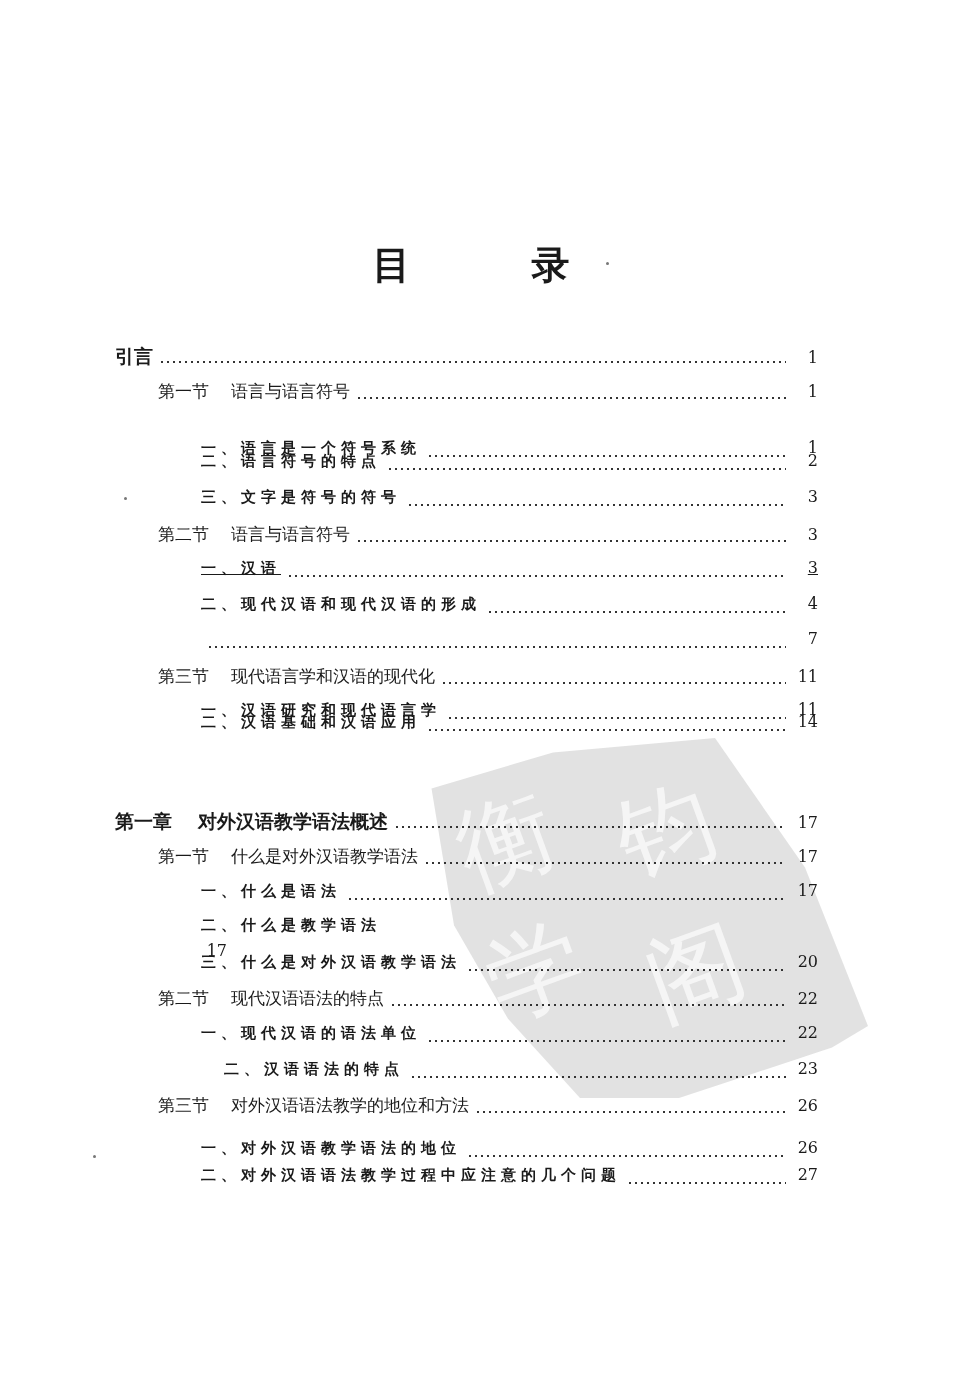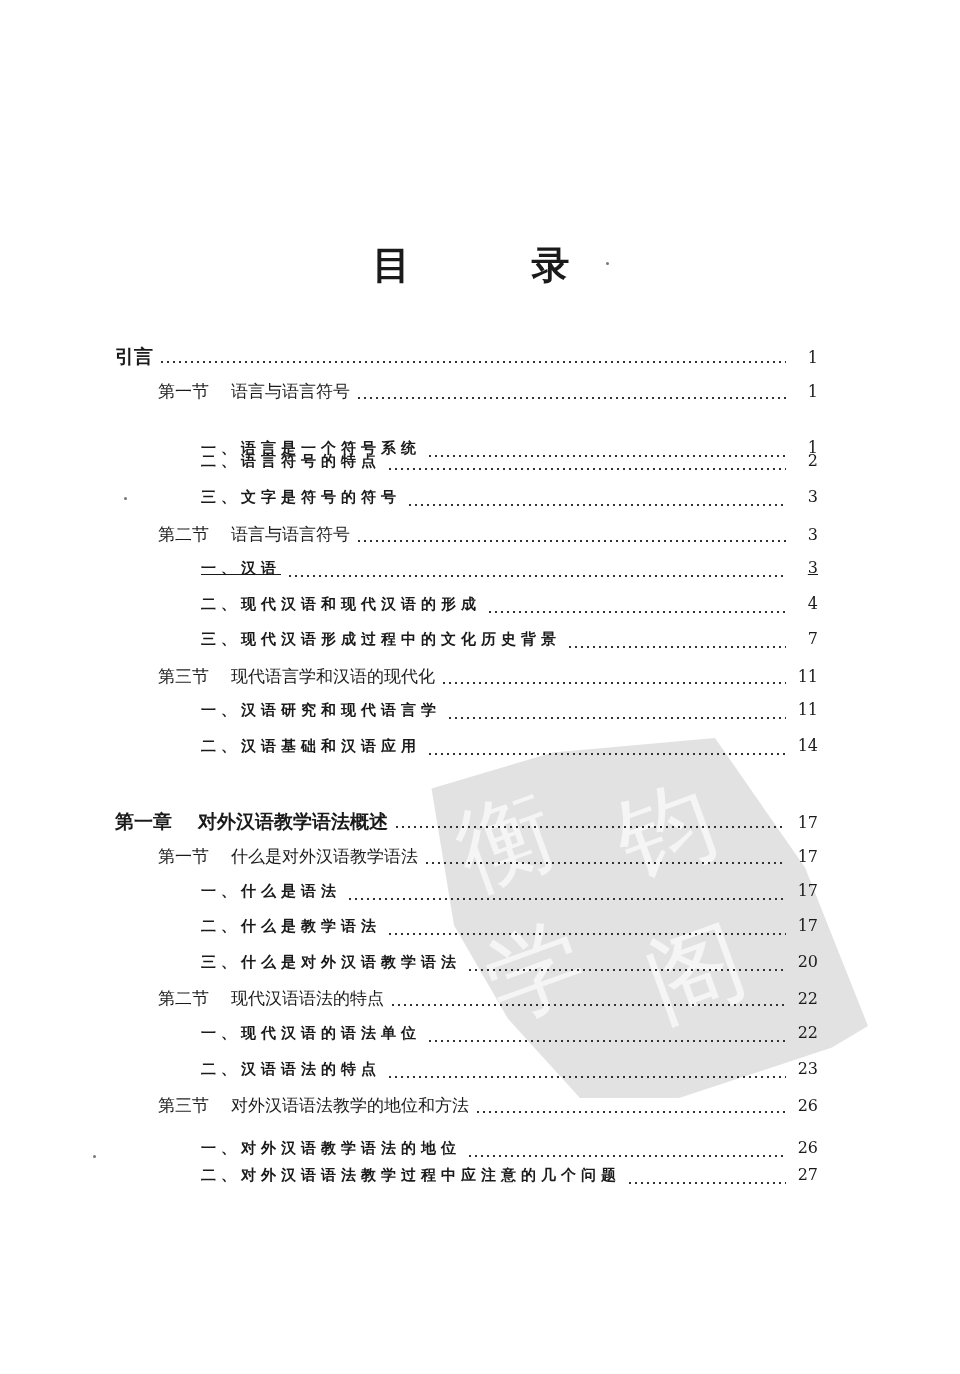--- a/index.html
+++ b/index.html
@@ -83,75 +83,74 @@
       <span class="label"><span class="num">一、</span><span>汉语</span></span>
       <span class="dots"></span>
       <span class="page">3</span>
     </div>
     <div class="row lvl2" style="top: 594px;">
       <span class="label"><span class="num">二、</span><span>现代汉语和现代汉语的形成</span></span>
       <span class="dots"></span>
       <span class="page">4</span>
     </div>
     <div class="row lvl2" style="top: 629px;">
-      <span class="label"><span class="num">三、</span><span>现代汉语形成过程中的文化历史背景</span></span>
       <span class="dots"></span>
       <span class="page">7</span>
     </div>
     <div class="row lvl1" style="top: 665px;">
       <span class="label"><span class="num">第三节</span><span>现代语言学和汉语的现代化</span></span>
       <span class="dots"></span>
       <span class="page">11</span>
     </div>
     <div class="row lvl2" style="top: 700px;">
       <span class="label"><span class="num">一、</span><span>汉语研究和现代语言学</span></span>
       <span class="dots"></span>
       <span class="page">11</span>
     </div>
-    <div class="row lvl2" style="top: 736px; justify-content: center;">
+    <div class="row lvl2" style="top: 712px; justify-content: center;">
       <span class="label"><span class="num">二、</span><span>汉语基础和汉语应用</span></span>
       <span class="dots"></span>
       <span class="page">14</span>
     </div>
     <div class="row lvl0" style="top: 809px;">
       <span class="label"><span class="num" style="margin-right: 26px;">第一章</span><span>对外汉语教学语法概述</span></span>
       <span class="dots"></span>
       <span class="page">17</span>
     </div>
     <div class="row lvl1" style="top: 845px;">
       <span class="label"><span class="num">第一节</span><span>什么是对外汉语教学语法</span></span>
       <span class="dots"></span>
       <span class="page">17</span>
     </div>
     <div class="row lvl2" style="top: 881px;">
       <span class="label"><span class="num">一、</span><span>什么是语法</span></span>
       <span class="dots"></span>
       <span class="page">17</span>
     </div>
-    <div class="row lvl2" style="top: 916px;">
+    <div class="row lvl2" style="top: 916px; flex-direction: column;">
       <span class="label"><span class="num">二、</span><span>什么是教学语法</span></span>
       <span class="dots"></span>
       <span class="page">17</span>
     </div>
     <div class="row lvl2" style="top: 952px;">
       <span class="label"><span class="num">三、</span><span>什么是对外汉语教学语法</span></span>
       <span class="dots"></span>
       <span class="page">20</span>
     </div>
     <div class="row lvl1" style="top: 987px;">
       <span class="label"><span class="num">第二节</span><span>现代汉语语法的特点</span></span>
       <span class="dots"></span>
       <span class="page">22</span>
     </div>
     <div class="row lvl2" style="top: 1023px;">
       <span class="label"><span class="num">一、</span><span>现代汉语的语法单位</span></span>
       <span class="dots"></span>
       <span class="page">22</span>
     </div>
-    <div class="row lvl2" style="top: 1059px;">
+    <div class="row lvl2" style="top: 1059px; margin-left: 23px;">
       <span class="label"><span class="num">二、</span><span>汉语语法的特点</span></span>
       <span class="dots"></span>
       <span class="page">23</span>
     </div>
     <div class="row lvl1" style="top: 1094px;">
       <span class="label"><span class="num">第三节</span><span>对外汉语语法教学的地位和方法</span></span>
       <span class="dots"></span>
       <span class="page">26</span>
     </div>
     <div class="row lvl2" style="top: 1130px; margin-top: 8px;">

